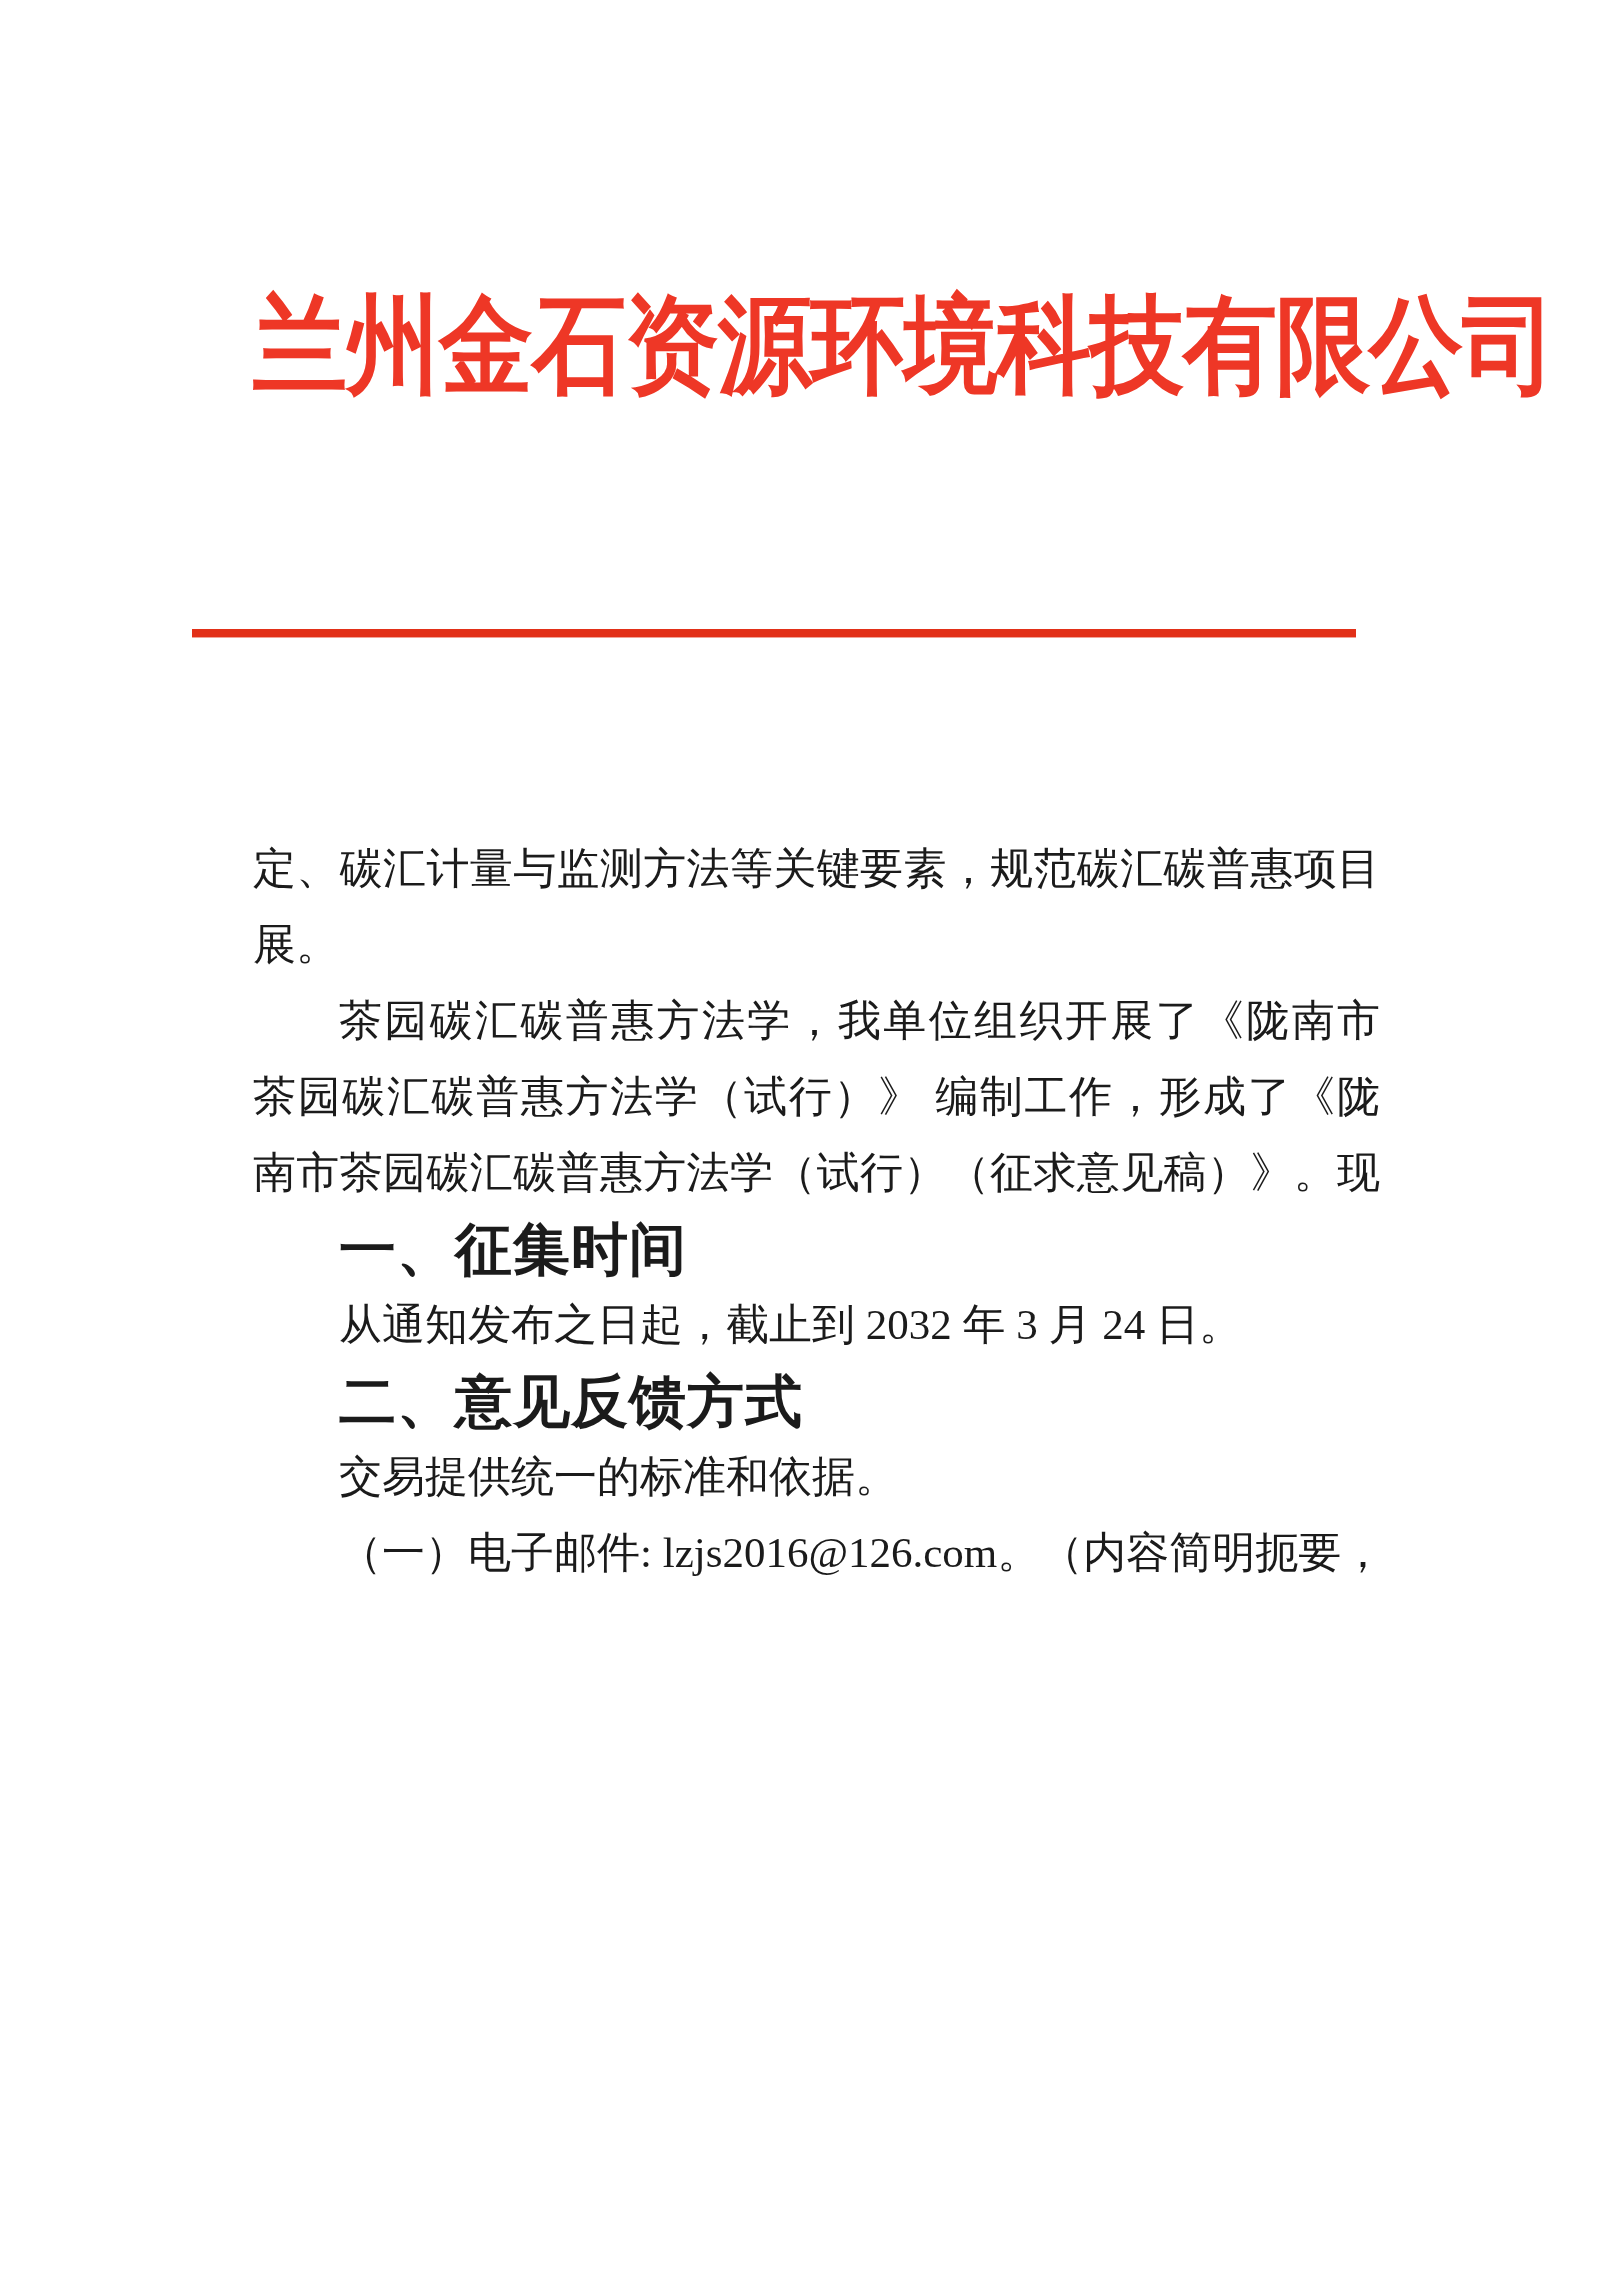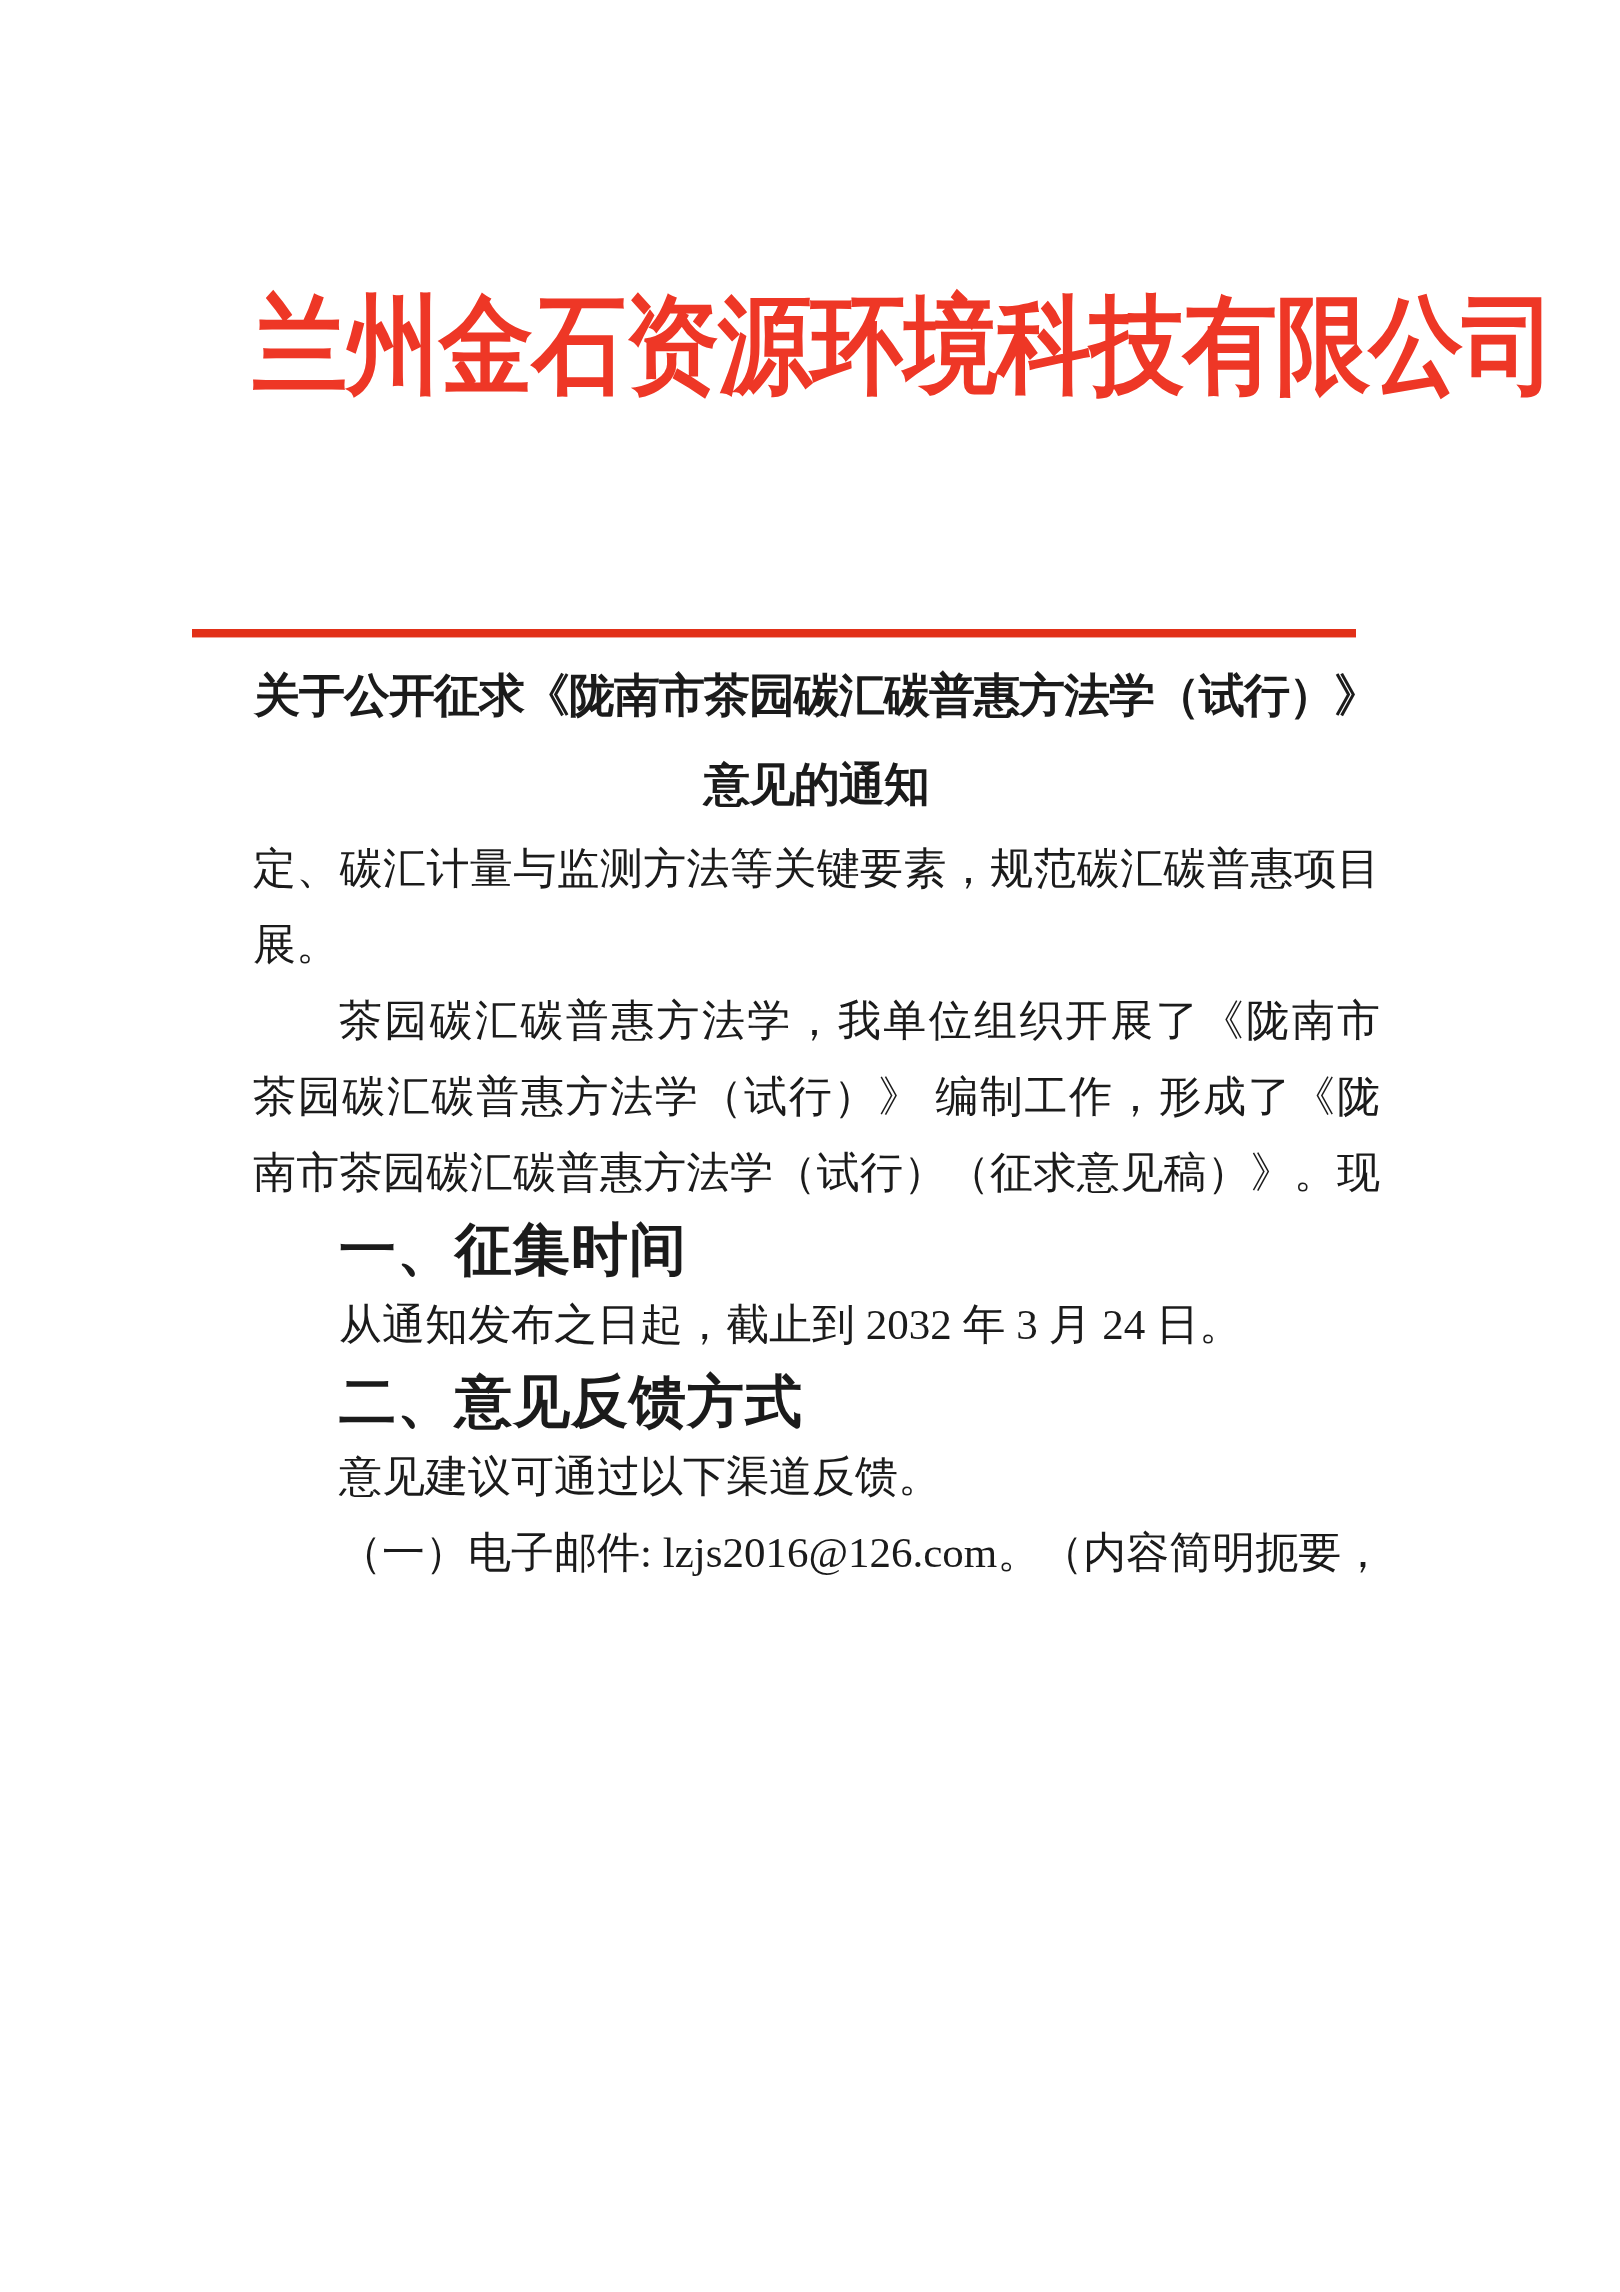--- a/index.html
+++ b/index.html
@@ -69,32 +69,28 @@
 </style>
 </head>
 <body>
 
 <div class="page">
 
   <div class="letterhead">兰州金石资源环境科技有限公司</div>
 
   <div class="red-divider"></div>
 
-  <div class="doc-title">
-    <div class="title-line">关于公开征求《陇南市茶园碳汇碳普惠方法学（试行）》</div>
-    <div class="title-line">意见的通知</div>
-  </div>
 
   <div class="body-col">
     <div class="line justify">定、碳汇计量与监测方法等关键要素，规范碳汇碳普惠项目</div>
     <div class="line">展。</div>
     <div class="line indent justify">茶园碳汇碳普惠方法学，我单位组织开展了《陇南市</div>
     <div class="line justify">茶园碳汇碳普惠方法学（试行）》 编制工作，形成了《陇</div>
     <div class="line justify">南市茶园碳汇碳普惠方法学（试行）（征求意见稿）》。现</div>
     <div class="line indent heading">一、征集时间</div>
     <div class="line indent">从通知发布之日起，截止到 2032 年 3 月 24 日。</div>
     <div class="line indent heading">二、意见反馈方式</div>
-    <div class="line indent">意见建议可通过以下渠道反馈。</div>
+    <div class="line indent">交易提供统一的标准和依据。</div>
     <div class="line indent">（一）电子邮件: lzjs2016@126.com。（内容简明扼要，</div>
   </div>
 
 </div>
 
 
 </body></html>

